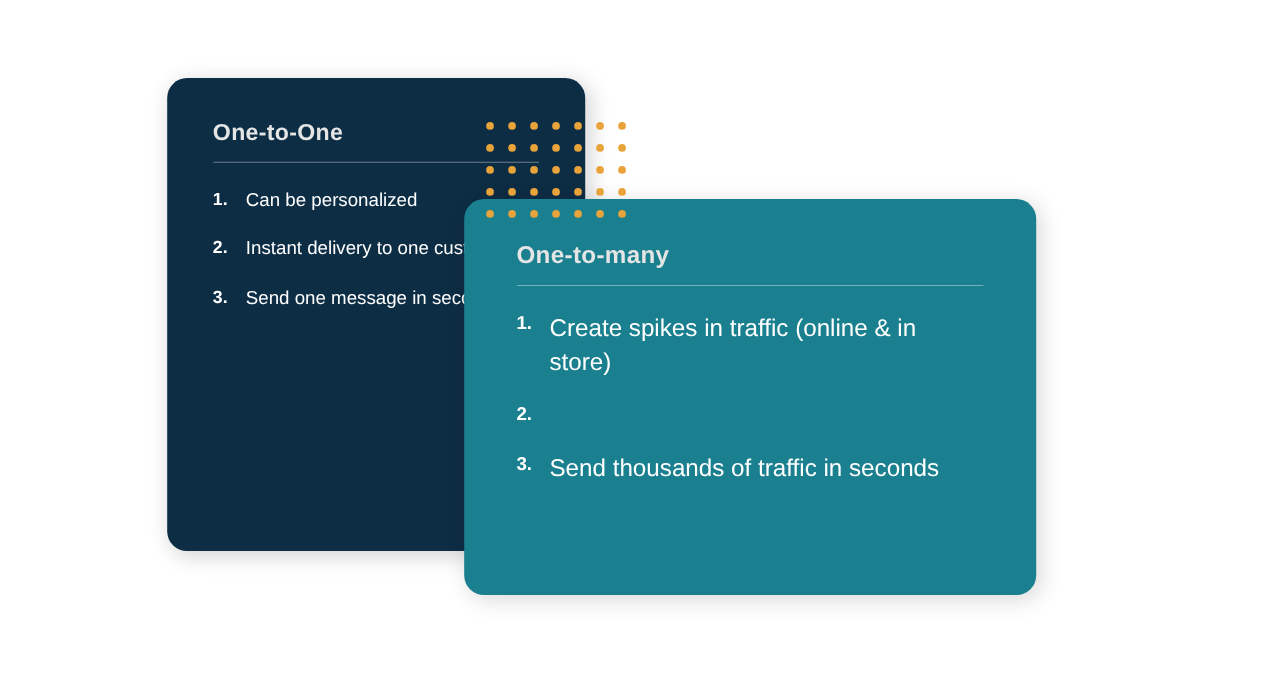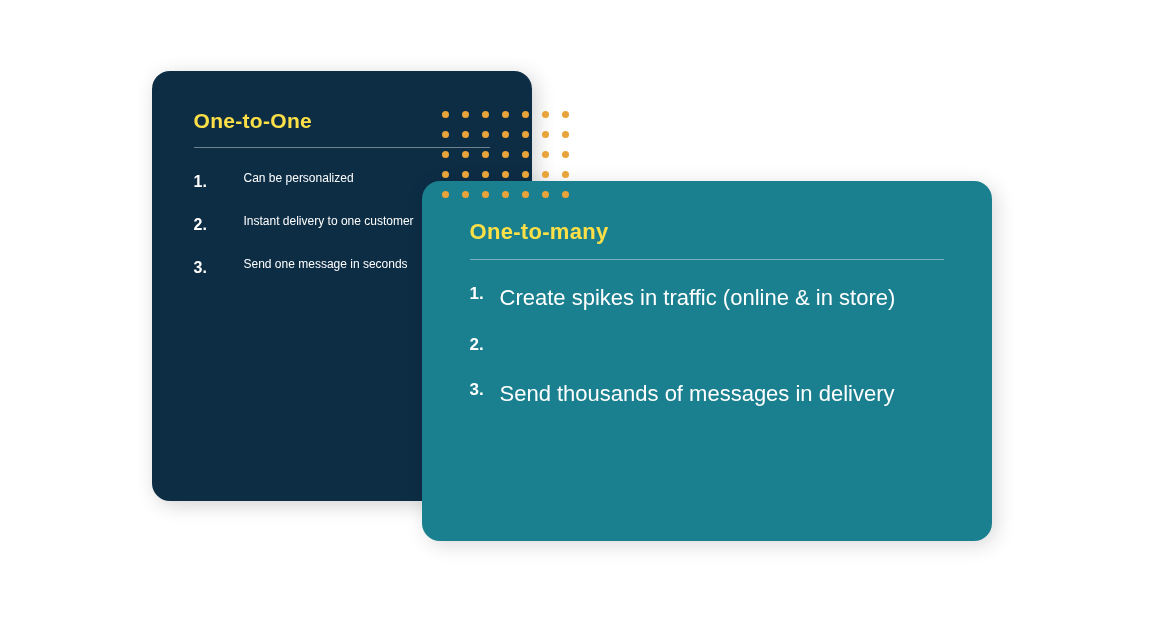--- a/index.html
+++ b/index.html
@@ -54,33 +54,33 @@
       padding: 38px 42px;
       z-index: 3;
       box-shadow: 4px 4px 20px rgba(0,0,0,0.18);
     }
 
     
     .card-many {
       position: absolute;
       top: 130px;
       left: 290px;
-      width: 570px;
+      width: 520px;
       height: 360px;
       background: #1a7f8e;
       border-radius: 18px;
       padding: 38px 48px;
       z-index: 4;
       box-shadow: 4px 4px 20px rgba(0,0,0,0.15);
     }
 
     .card-title {
       font-size: 22px;
       font-weight: 900;
-      color: #fde047;
+      color: #e5e5e5;
       margin-bottom: 14px;
       letter-spacing: 0.3px;
     }
 
     .card-divider {
       border: none;
       border-top: 1.5px solid rgba(255,255,255,0.4);
       margin-bottom: 22px;
     }
 
@@ -112,22 +112,21 @@
     }
 
     
     .card-one .card-list li {
       font-size: 16px;
     }
     .card-one .list-number {
       font-size: 16px;
     }
     .card-one .list-text {
-      font-size: 12px;
-      margin-left: 20px;
+      font-size: 17px;
     }
     .card-one .card-title {
       font-size: 21px;
     }
   </style>
 </head>
 <body>
 
 <div class="scene">
 
@@ -194,18 +193,18 @@
     <ul class="card-list">
       <li>
         <span class="list-number">1.</span>
         <span class="list-text">Create spikes in traffic (online &amp; in store)</span>
       </li>
       <li>
         <span class="list-number">2.</span>
       </li>
       <li>
         <span class="list-number">3.</span>
-        <span class="list-text">Send thousands of messages in delivery</span>
+        <span class="list-text">Send thousands of traffic in seconds</span>
       </li>
     </ul>
   </div>
 
 </div>
 
 </body></html>

